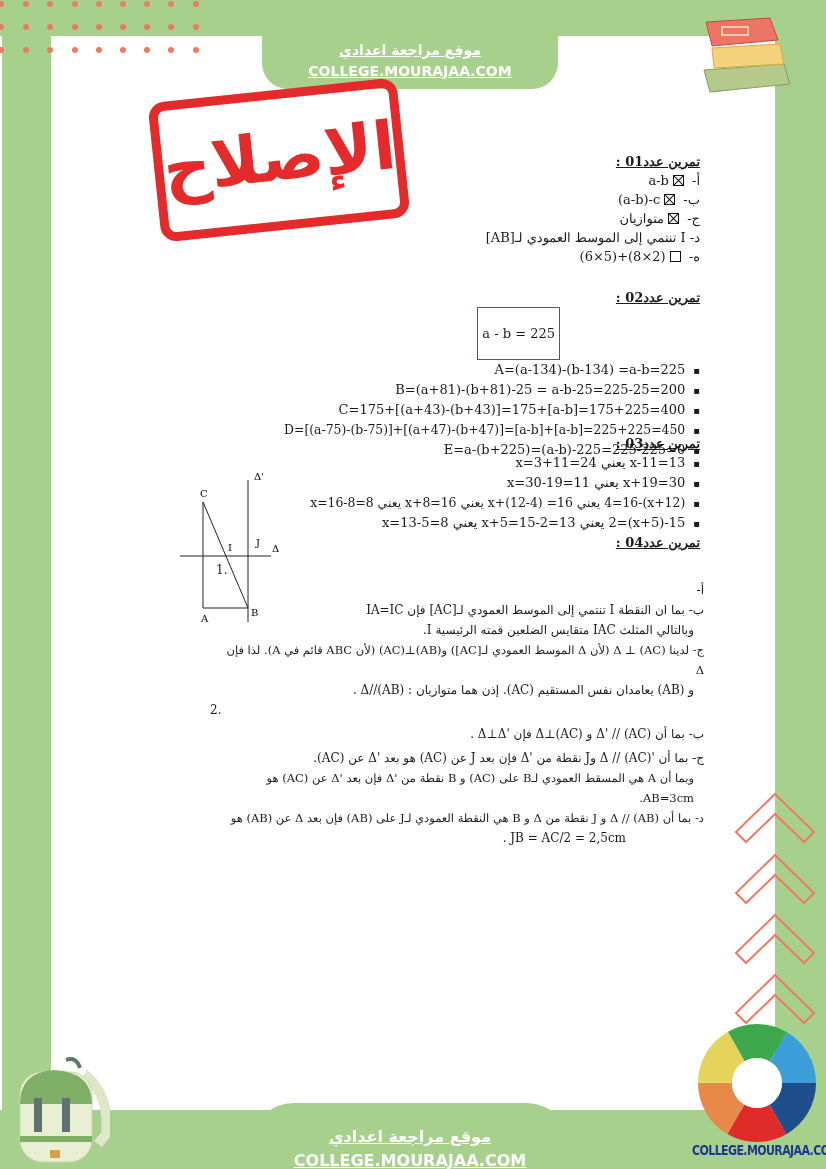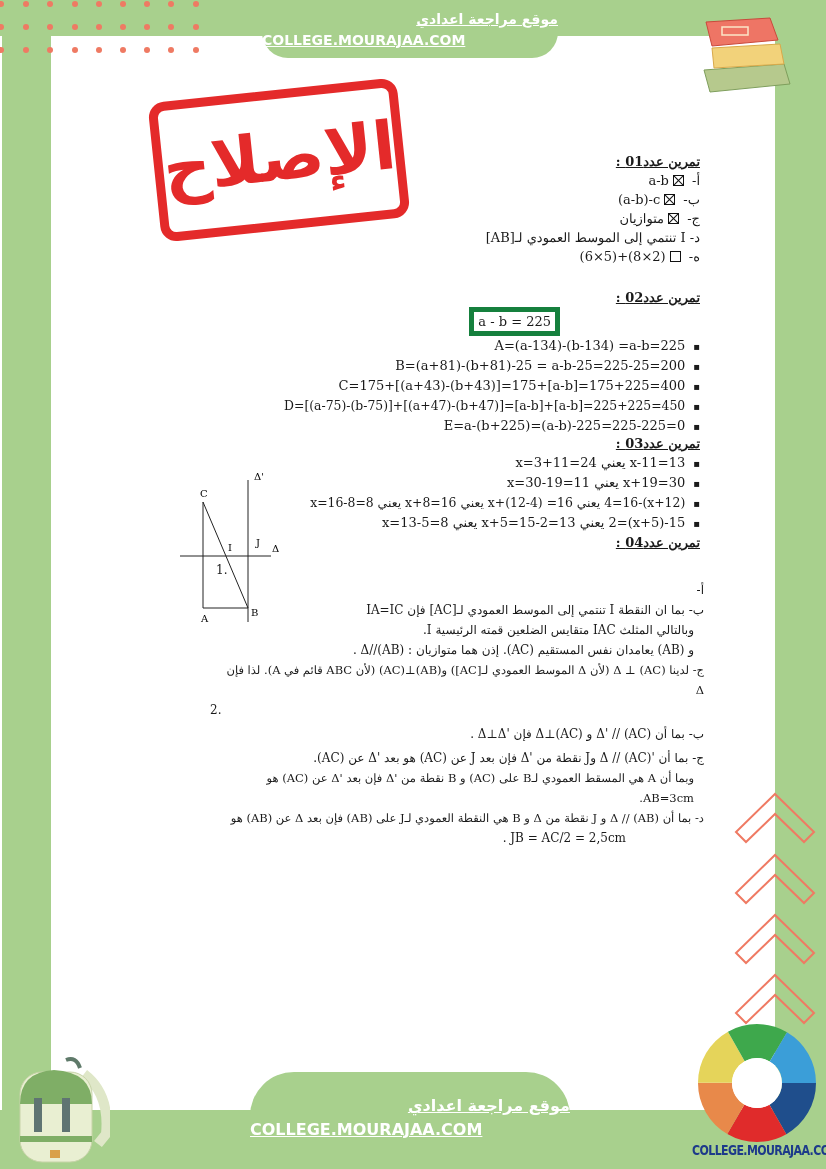--- a/index.html
+++ b/index.html
@@ -4,29 +4,29 @@
 <style>
   * { box-sizing: border-box; margin: 0; padding: 0; }
   html, body { width: 826px; height: 1169px; overflow: hidden; background: #fff; }
   body { position: relative; font-family: "DejaVu Serif", serif; color: #1a1a1a; }
   .green { background: #a8d08d; }
   #top-band { position: absolute; left: 0; top: 0; width: 826px; height: 36px; }
   #left-strip { position: absolute; left: 2px; top: 36px; width: 49px; height: 1080px; }
   #right-strip { position: absolute; left: 775px; top: 0; width: 51px; height: 1169px; }
   #bottom-band { position: absolute; left: 0; top: 1110px; width: 826px; height: 59px; }
   .dot { position: absolute; width: 6px; height: 6px; border-radius: 50%; background: #ef7a63; }
-  .pill { position: absolute; background: #a8d08d; color: #fff; 
-          font-family: "DejaVu Sans", sans-serif; font-weight: bold; text-decoration: underline; }
+  .pill { position: absolute; background: #a8d08d; color: #fff; text-align: center;
+          font-family: "DejaVu Sans", sans-serif; font-weight: bold; text-decoration: underline; margin-top: 31px; }
   #top-pill { left: 262px; top: 0; width: 296px; height: 58px; border-radius: 0 0 26px 26px; padding-top: 9px; font-size: 14px; line-height: 21px; }
   #bottom-pill { left: 250px; top: 1072px; width: 320px; height: 97px; border-radius: 44px 44px 0 0; padding-top: 22px; font-size: 16px; line-height: 24px; }
   .doc { position: absolute; direction: rtl; font-size: 13px; line-height: 19px; }
   .h { font-weight: bold; text-decoration: underline; font-size: 13px; }
   .ltr { direction: ltr; unicode-bidi: embed; }
   .bul::before { content: "▪"; font-size: 10px; margin-left: 8px; }
-  .box { display: inline-block; border: 5px solid #15803d; padding: 0 4px; direction: ltr; }
+  .box { display: inline-block; border: 1px solid #15803d; padding: 16px 4px; direction: ltr; }
   .chk { display: inline-block; width: 11px; height: 11px; border: 1px solid #111; position: relative; vertical-align: -1px; margin: 0 4px; }
   .chk.x::before, .chk.x::after { content: ""; position: absolute; left: 4px; top: -2px; width: 1px; height: 13px; background: #111; }
   .chk.x::before { transform: rotate(45deg); } .chk.x::after { transform: rotate(-45deg); }
   #stamp { position: absolute; left: 154px; top: 90px; width: 250px; height: 140px; transform: rotate(-6deg);
            border: 9px solid #e42a2a; border-radius: 16px; color: #e42a2a; font-family: "DejaVu Sans", sans-serif;
            font-size: 66px; font-weight: bold; text-align: center; line-height: 118px; }
   .chev { position: absolute; left: 734px; width: 82px; height: 60px; }
 </style>
 </head>
 <body>
@@ -121,22 +121,22 @@
     <text x="96" y="80">Δ</text>
     <text x="25" y="150">A</text>
     <text x="75" y="144">B</text>
 </svg>
 
 <div class="doc" style="right:110px;top:560px;width:500px;font-size:12px;line-height:20px">
   <div style="text-align:left;direction:ltr">1.</div>
   <div style="padding-right:12px">أ-</div>
   <div style="padding-right:12px">ب- بما ان النقطة I تنتمي إلى الموسط العمودي لـ[AC] فإن IA=IC</div>
   <div style="padding-right:22px">وبالتالي المثلث IAC متقايس الضلعين قمته الرئيسية I.</div>
+  <div style="padding-right:12px;font-size:11.5px">ج- لدينا Δ ⊥ (AC) (لأن Δ الموسط العمودي لـ[AC]) و(AB)⊥(AC) (لأن ABC قائم في A). لذا فإن Δ</div>
   <div style="padding-right:22px">و (AB) يعامدان نفس المستقيم (AC). إذن هما متوازيان : Δ//(AB) .</div>
-  <div style="padding-right:12px;font-size:11.5px">ج- لدينا Δ ⊥ (AC) (لأن Δ الموسط العمودي لـ[AC]) و(AB)⊥(AC) (لأن ABC قائم في A). لذا فإن Δ</div>
   <div style="text-align:left;direction:ltr;margin-left:-6px">2.</div>
   <div style="padding-right:12px;margin-top:4px">ب- بما أن (AC) // 'Δ و Δ⊥(AC) فإن 'Δ⊥Δ .</div>
   <div style="padding-right:12px;margin-top:4px">ج- بما أن 'Δ // (AC) وJ نقطة من 'Δ فإن بعد J عن (AC) هو بعد 'Δ عن (AC).</div>
   <div style="padding-right:22px;font-size:11.5px">وبما أن A هي المسقط العمودي لـB على (AC) و B نقطة من 'Δ فإن بعد 'Δ عن (AC) هو AB=3cm.</div>
   <div style="padding-right:12px;font-size:11.5px">د- بما أن (AB) // Δ و J نقطة من Δ و B هي النقطة العمودي لـJ على (AB) فإن بعد Δ عن (AB) هو</div>
   <div style="padding-right:90px;">JB = AC/2 = 2,5cm .</div>
 </div>
 
 <svg class="chev" style="top:792px" viewBox="0 0 82 60">
     <path d="M41 2 L80 40 L70 50 L41 22 L12 50 L2 40 Z" fill="none" stroke="#ef7a63" stroke-width="2"></path>

